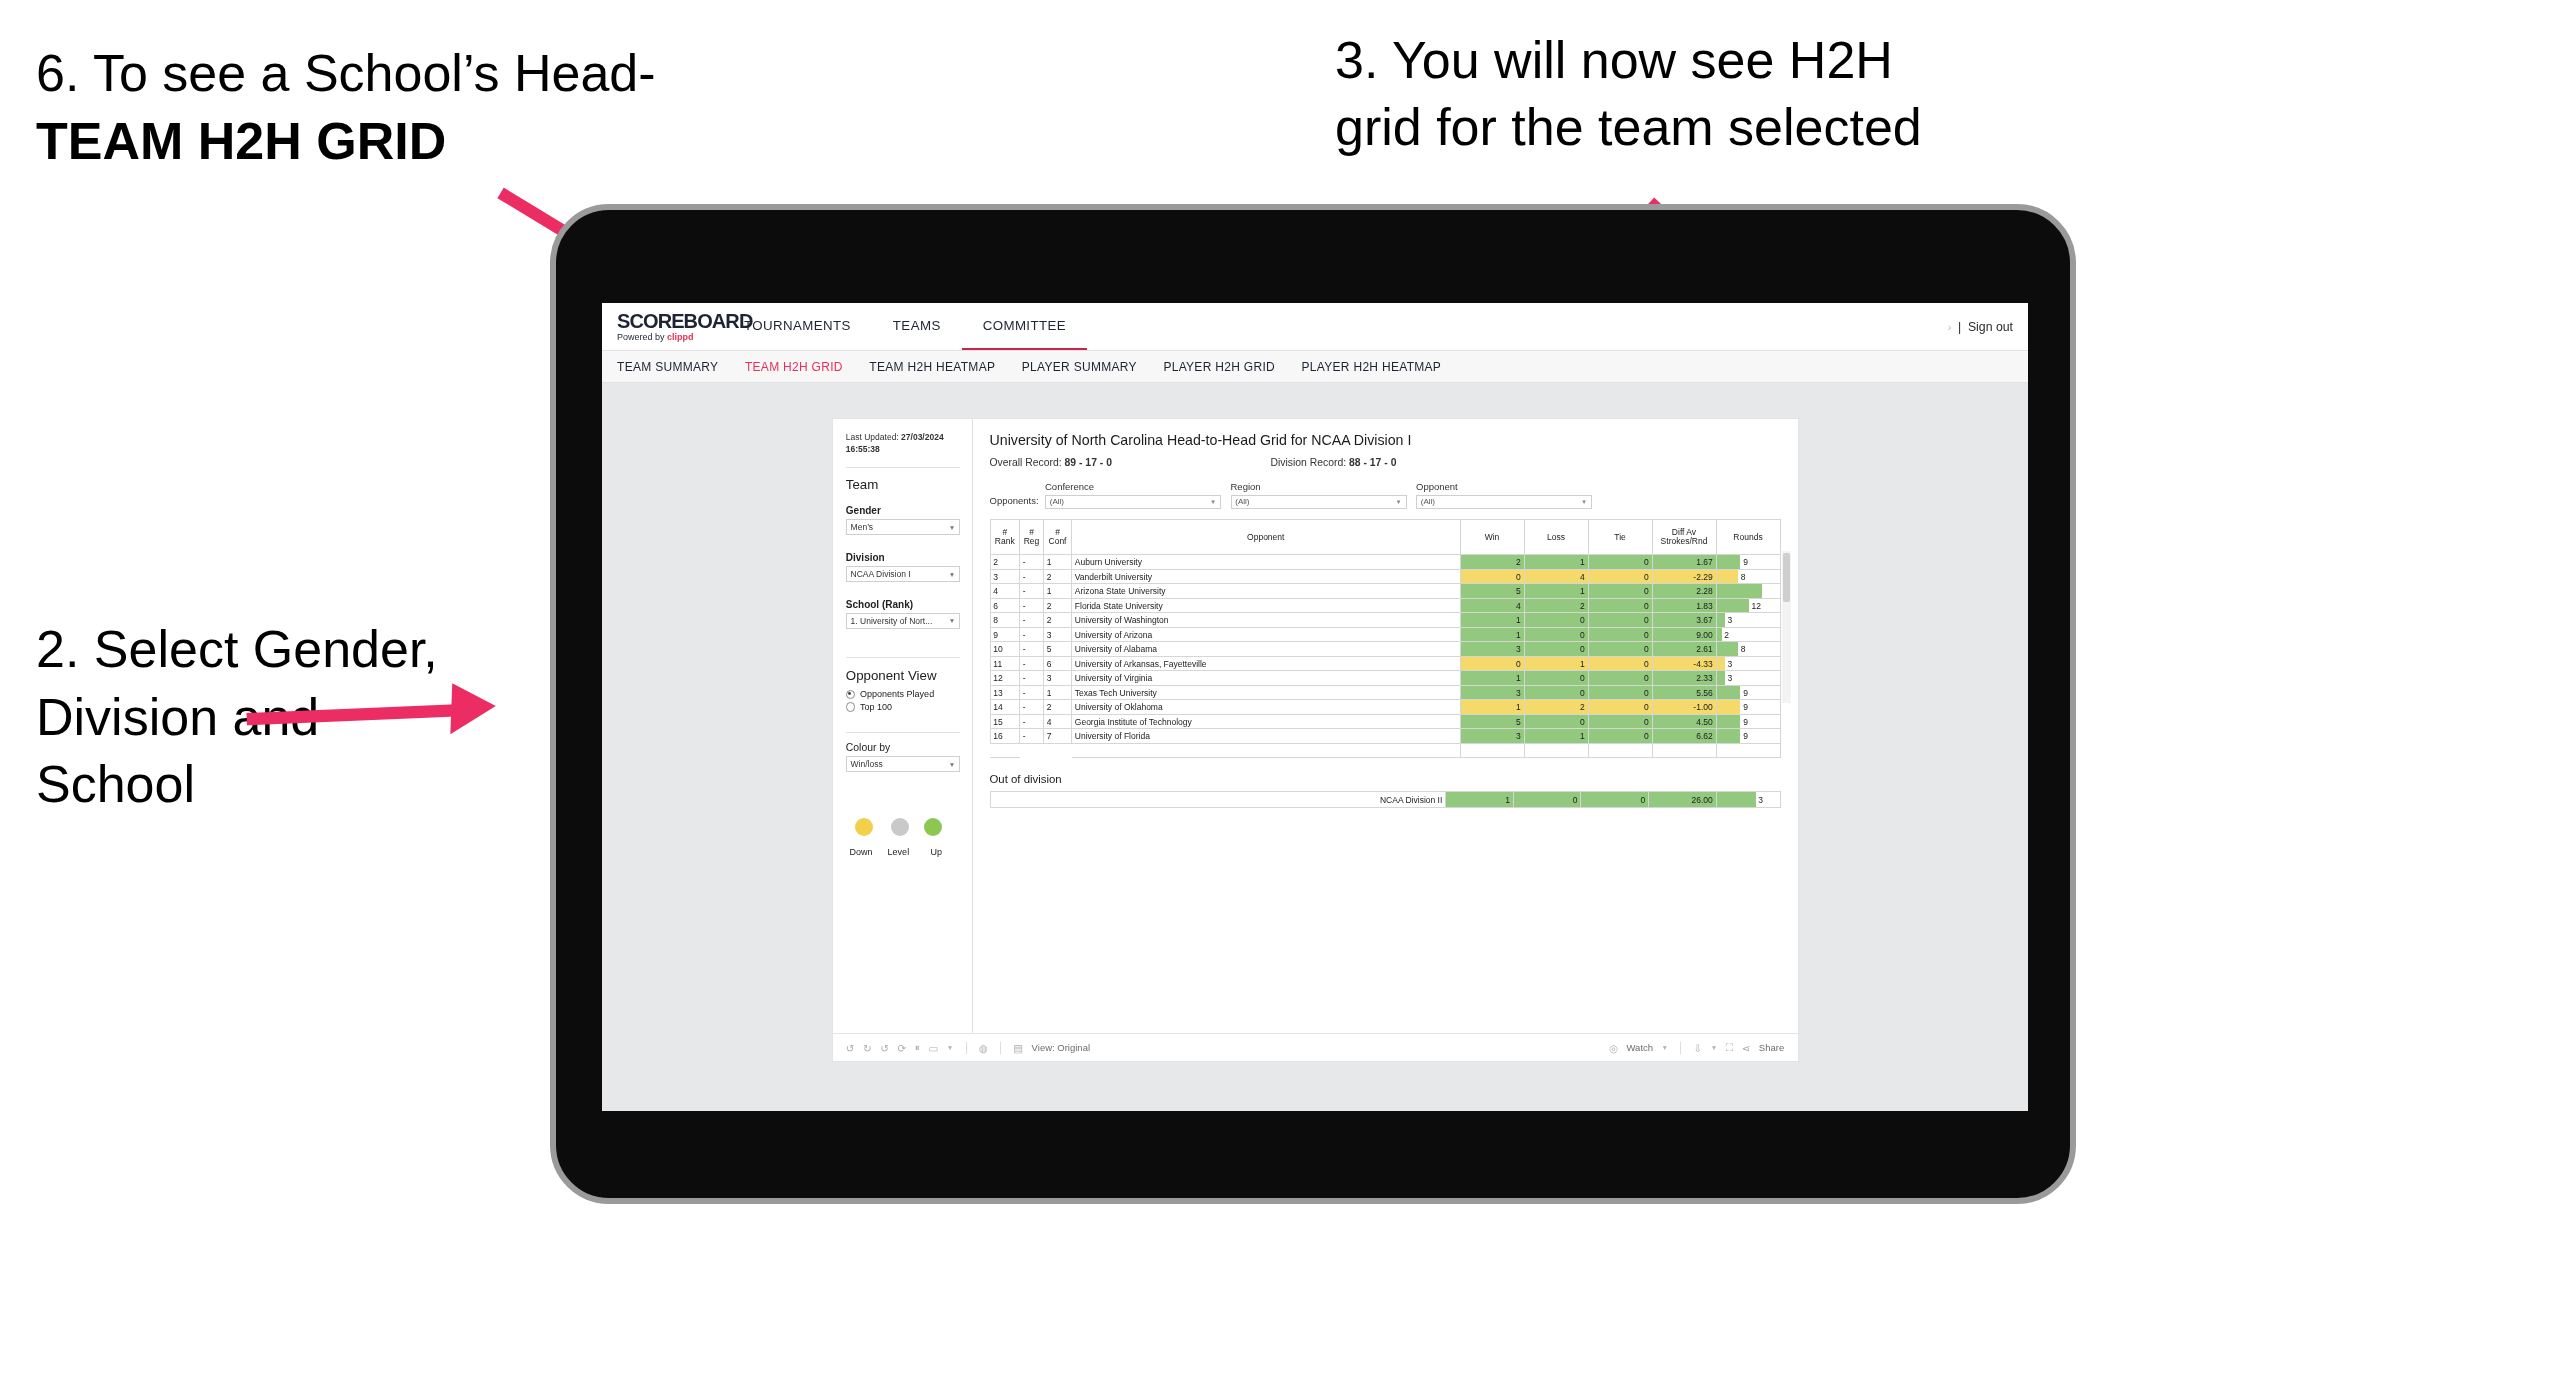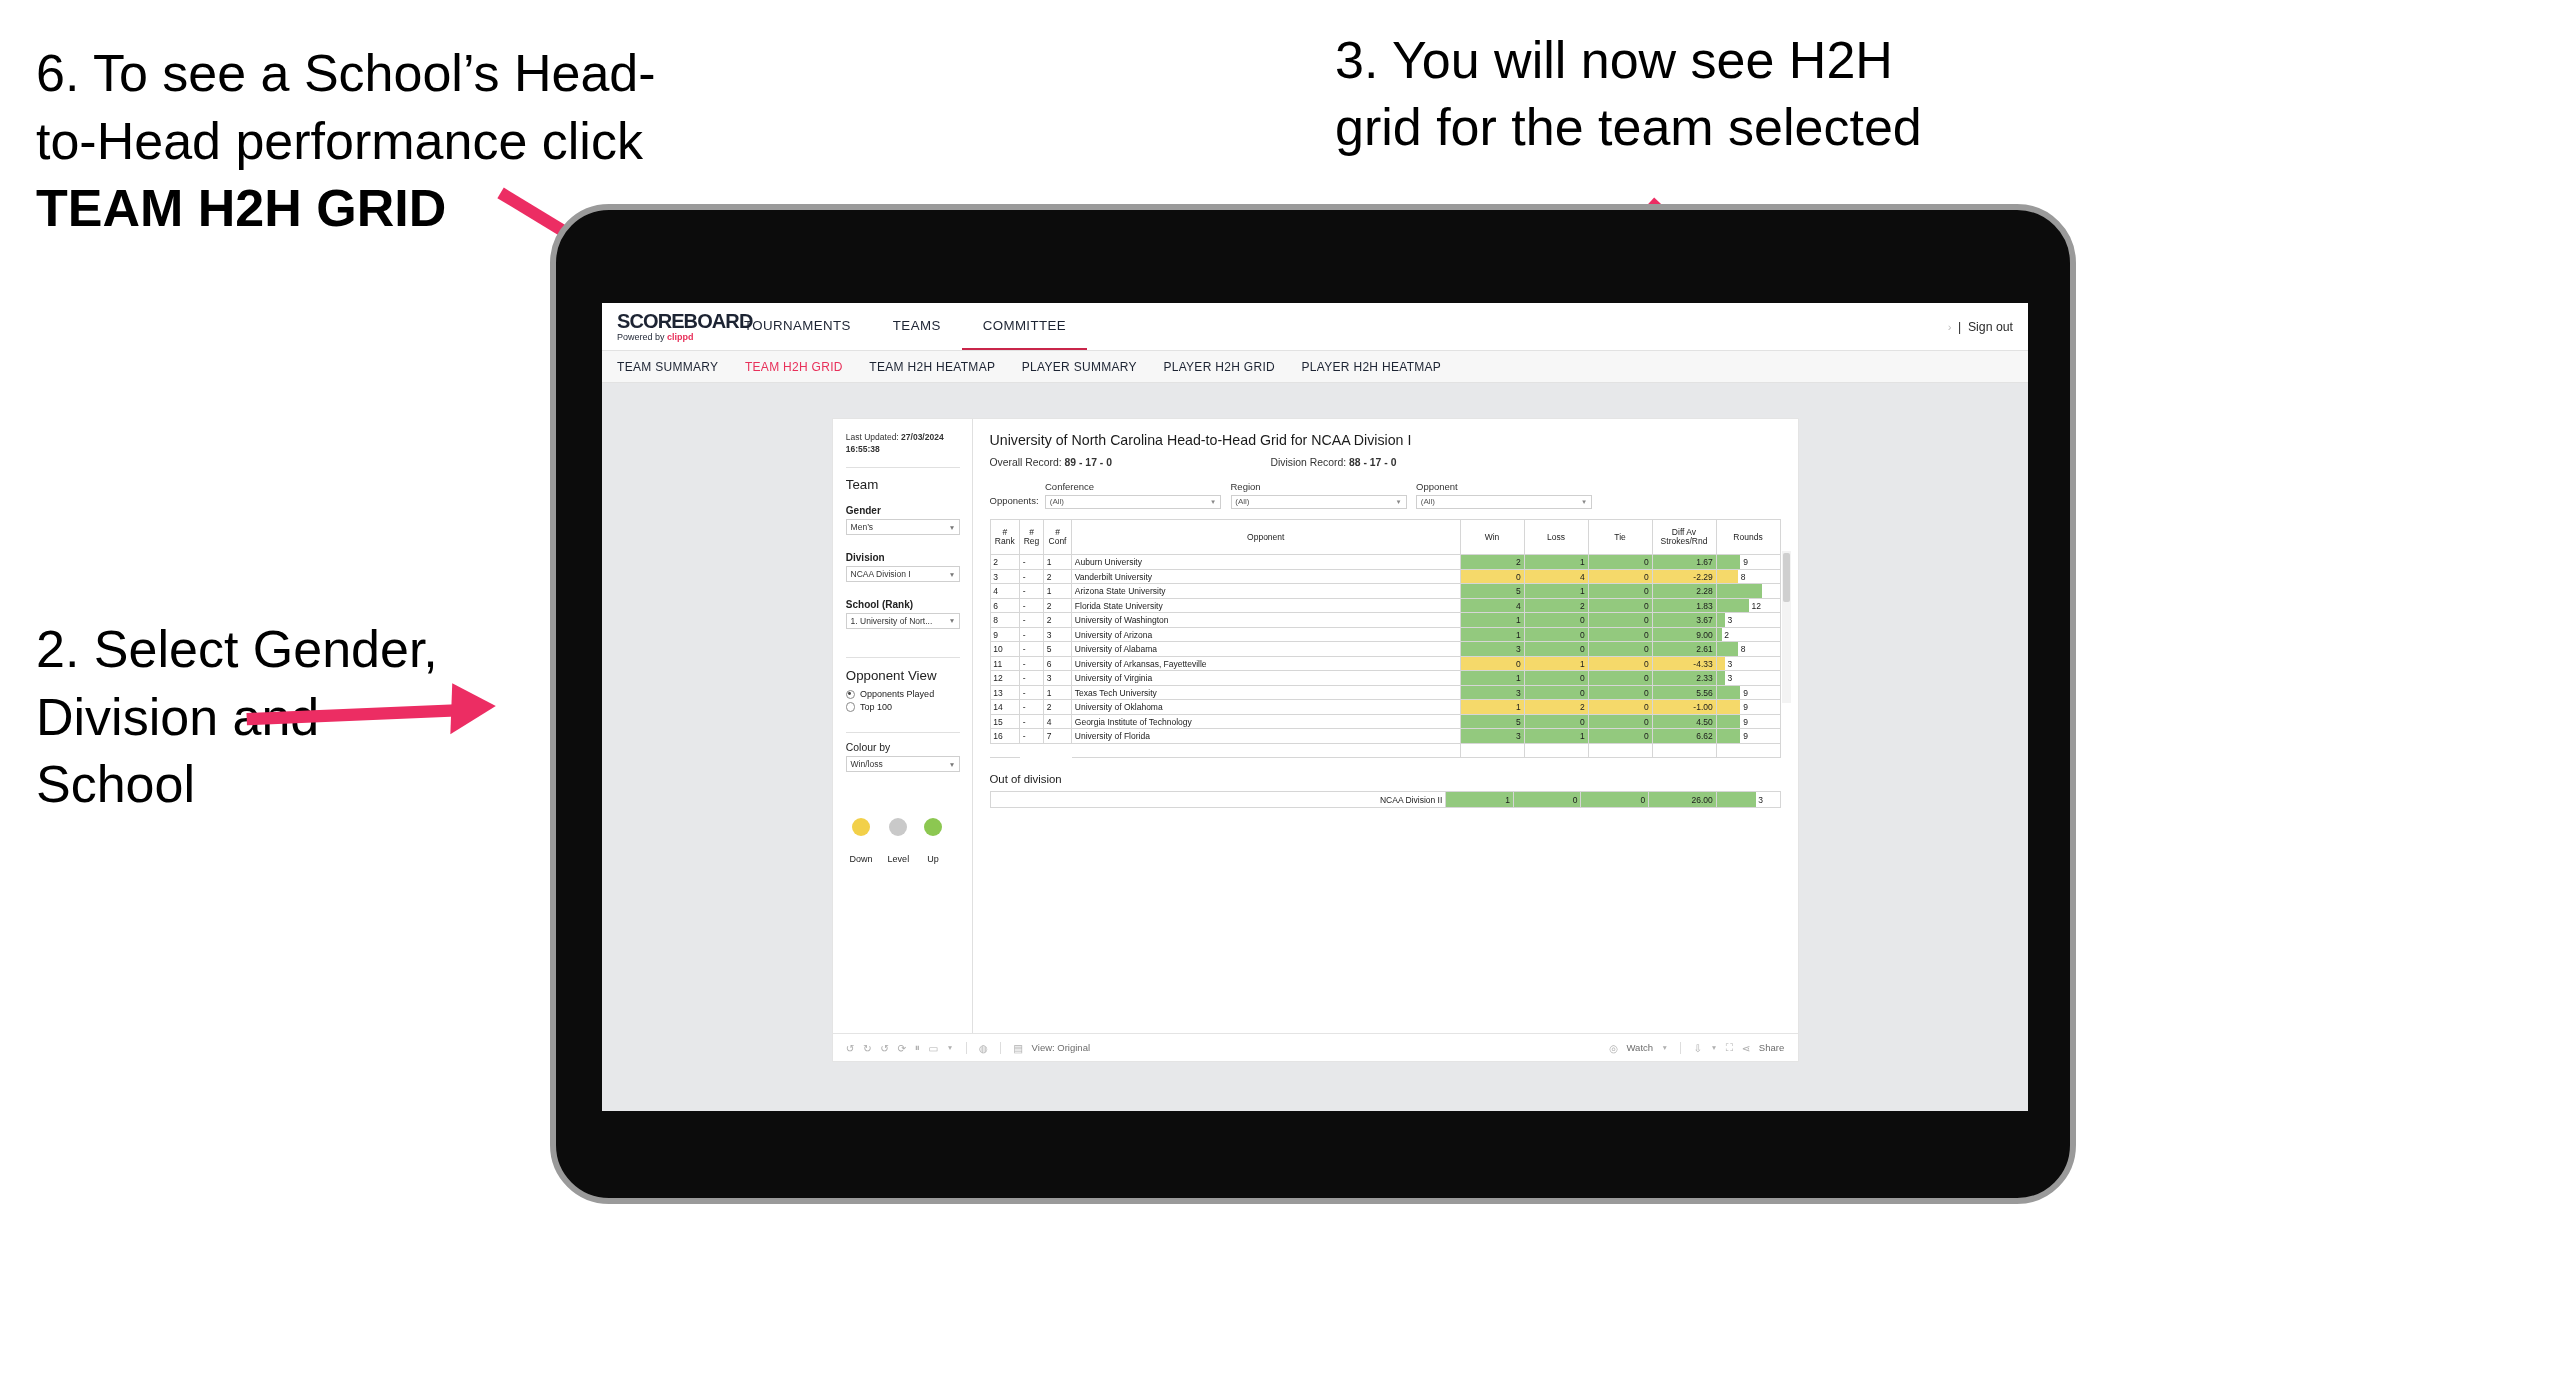--- a/index.html
+++ b/index.html
@@ -77,21 +77,21 @@
   .select{
     height:16px;border:0.9px solid #cfcfcf;background:#fff;display:flex;align-items:center;
     padding:0 3.8px;box-sizing:border-box;font-size:8.5px;color:#333;position:relative;cursor:pointer;
   }
   .select .caret{position:absolute;right:3.8px;font-size:6.6px;color:#777;}
   .field{margin-bottom:17px;}
   .radio-row{display:flex;align-items:center;gap:4.7px;margin-bottom:2.8px;font-size:9px;color:#222;cursor:pointer;}
   .radio{width:7.6px;height:7.6px;border:0.9px solid #8a8a8a;border-radius:50%;background:#fff;position:relative;flex:0 0 auto;}
   .radio.on::after{content:"";position:absolute;left:1.4px;top:1.4px;width:2.8px;height:2.8px;border-radius:50%;background:#444;}
   .legend{display:flex;gap:15px;margin-top:28.4px;padding-left:3.8px;}
-  .legend-item{display:flex;flex-direction:column;align-items:center;gap:18px;}
+  .legend-item{display:flex;flex-direction:column;align-items:flex-end;gap:11px;}
   .dot{width:18px;height:18px;border-radius:50%;}
   .legend-cap{font-size:9px;color:#222;}
 
   
   #main{flex:1;padding:13.3px 17px 0 17px;box-sizing:border-box;position:relative;}
   #grid-title{font-size:14.2px;color:#1b1b1b;margin-bottom:8.5px;}
   #records{display:flex;font-size:10.4px;color:#333;margin-bottom:13.3px;}
   #records b{font-weight:bold;}
   #rec-overall{width:281px;}
   #filters{display:flex;align-items:flex-end;gap:9.5px;margin-bottom:10.4px;}
@@ -143,21 +143,20 @@
   #tb .vsep{width:0.9px;height:12.3px;background:#ddd;margin:0 3.8px;}
   #tb .spacer{margin-left:auto;}
   #tb .lbl{color:#6d6d6d;font-size:9.5px;}
   .ic{display:inline-flex;align-items:center;justify-content:center;}
 </style>
 </head>
 <body>
 
 <div class="annot" id="annot-1">
   <div>6. To see a School’s Head-</div>
-  <div>to-Head performance click</div>
   <div class="bold">TEAM H2H GRID</div>
 </div>
 
 <div class="annot" id="annot-2">
   <div>2. Select Gender,</div>
   <div>Division and</div>
   <div>School</div>
 </div>
 
 <div class="annot" id="annot-3">

